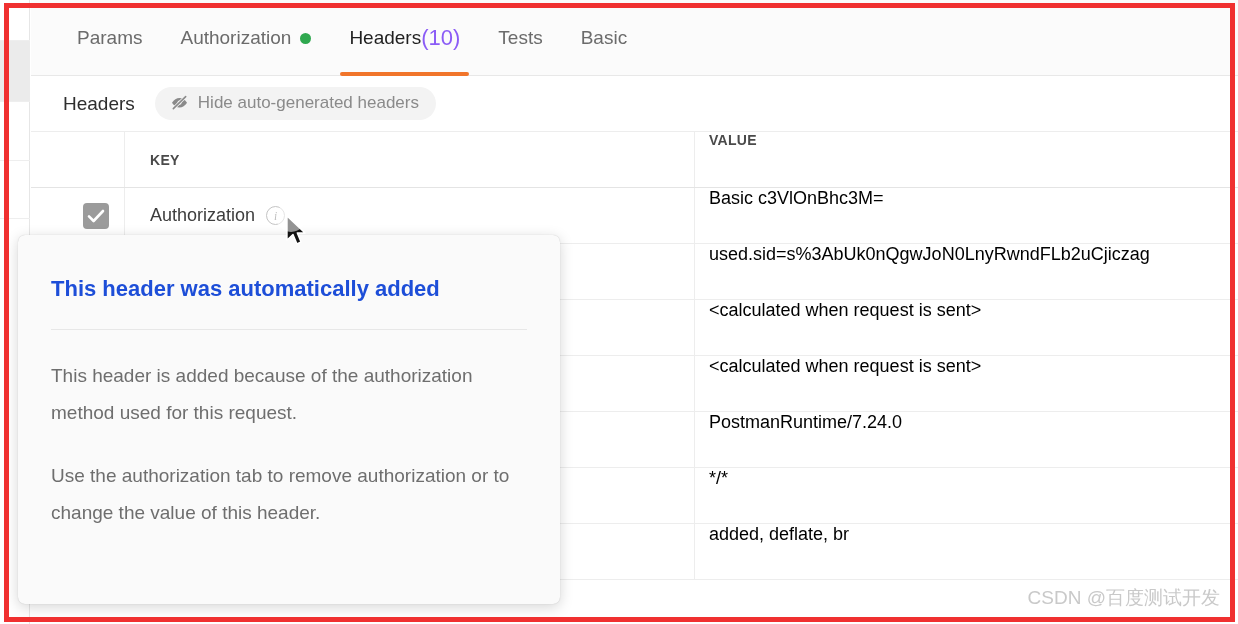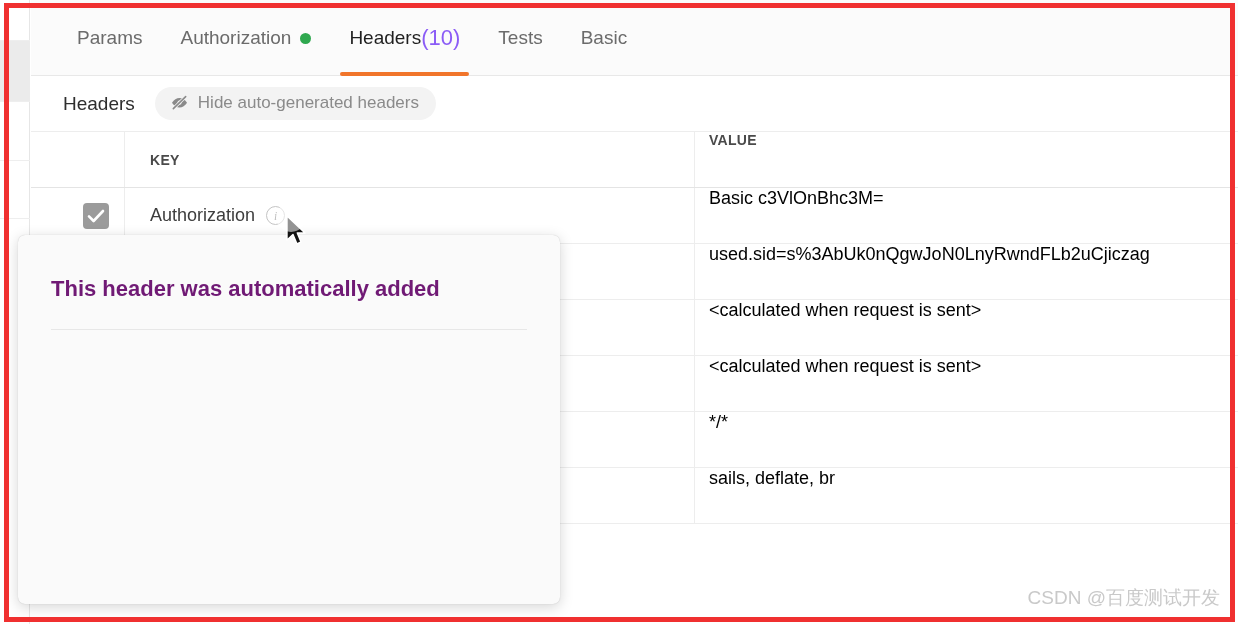--- a/index.html
+++ b/index.html
@@ -254,21 +254,21 @@
     height: 369px;
     background: #fafafa;
     border-radius: 7px;
     box-shadow: 0 3px 14px rgba(0,0,0,0.17), 0 0 1px rgba(0,0,0,0.22);
     z-index: 50;
     padding: 0 33px;
   }
   .tt-title {
     font-size: 22px;
     font-weight: bold;
-    color: #701a75;
+    color: #1d4ed8;
     padding-top: 41px;
     padding-bottom: 27px;
     border-bottom: 1px solid #e7e7e7;
   }
   .tt-body {
     padding-top: 27px;
   }
   .tt-p {
     font-size: 19px;
     color: #6e6e6e;
@@ -429,62 +429,83 @@
         <div class="cell-key">
           <span class="td td-key"></span>
           <span class="info-ic">i</span>
         </div>
         <div class="cell-value">
           <span class="td">&lt;calculated when request is sent&gt;</span>
         </div>
         <div class="cell-desc"></div>
       </div>
 
-
       <div class="trow">
         <div class="cell-check">
           <span class="cbox">
             <svg width="18" height="16" viewBox="0 0 18 16">
                 <path d="M2 8.4 L6.6 13 L16 3" stroke="#ffffff" stroke-width="2.6" fill="none" stroke-linecap="round" stroke-linejoin="round"></path>
               </svg>
           </span>
         </div>
         <div class="cell-key">
           <span class="td td-key"></span>
           <span class="info-ic">i</span>
         </div>
         <div class="cell-value">
+          <span class="td">PostmanRuntime/7.24.0</span>
+        </div>
+        <div class="cell-desc"></div>
+      </div>
+
+      <div class="trow">
+        <div class="cell-check">
+          <span class="cbox">
+            <svg width="18" height="16" viewBox="0 0 18 16">
+                <path d="M2 8.4 L6.6 13 L16 3" stroke="#ffffff" stroke-width="2.6" fill="none" stroke-linecap="round" stroke-linejoin="round"></path>
+              </svg>
+          </span>
+        </div>
+        <div class="cell-key">
+          <span class="td td-key"></span>
+          <span class="info-ic">i</span>
+        </div>
+        <div class="cell-value">
           <span class="td">*/*</span>
         </div>
         <div class="cell-desc"></div>
       </div>
 
       <div class="trow">
         <div class="cell-check">
           <span class="cbox">
             <svg width="18" height="16" viewBox="0 0 18 16">
                 <path d="M2 8.4 L6.6 13 L16 3" stroke="#ffffff" stroke-width="2.6" fill="none" stroke-linecap="round" stroke-linejoin="round"></path>
               </svg>
           </span>
         </div>
         <div class="cell-key">
           <span class="td td-key">Accept-Encoding</span>
           <span class="info-ic">i</span>
         </div>
         <div class="cell-value">
-          <span class="td">sails, deflate, br</span>
+          <span class="td">added, deflate, br</span>
         </div>
         <div class="cell-desc"></div>
       </div>
 
     </div>
   </div>
 
   <div class="tooltip">
     <div class="tt-title">This header was automatically added</div>
+    <div class="tt-body">
+      <div class="tt-p">This header is added because of the authorization method used for this request.</div>
+      <div class="tt-p">Use the authorization tab to remove authorization or to change the value of this header.</div>
+    </div>
   </div>
 
   <div class="cursor">
     <div class="cursor-ring"></div>
     <svg width="24" height="32" viewBox="0 0 24 32">
       <path d="M2 1 L2 25 L8 19.5 L12 29 L16 27 L12.3 18 L20 18 Z" fill="#111111" stroke="#ffffff" stroke-width="1.4" stroke-linejoin="round"></path>
     </svg>
   </div>
 
   <div class="watermark">CSDN @百度测试开发</div>

